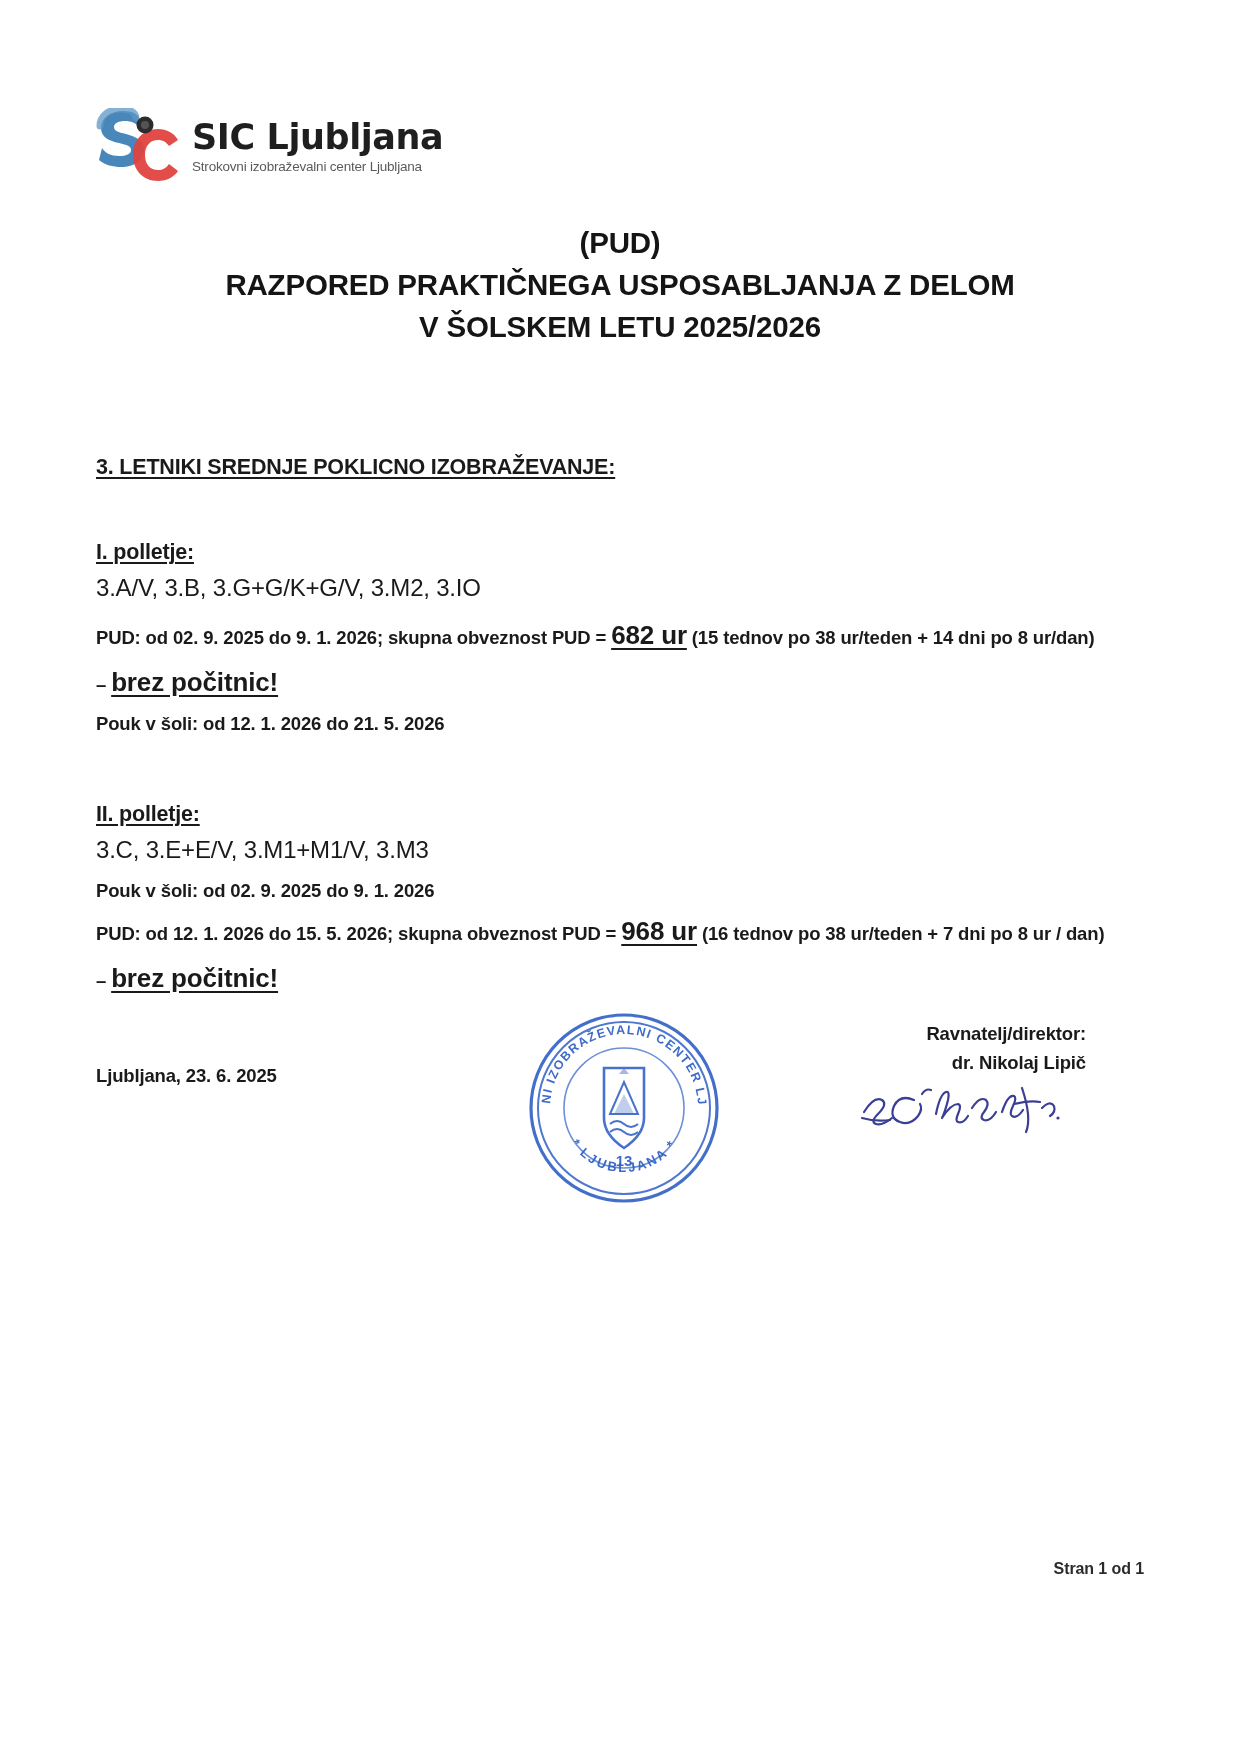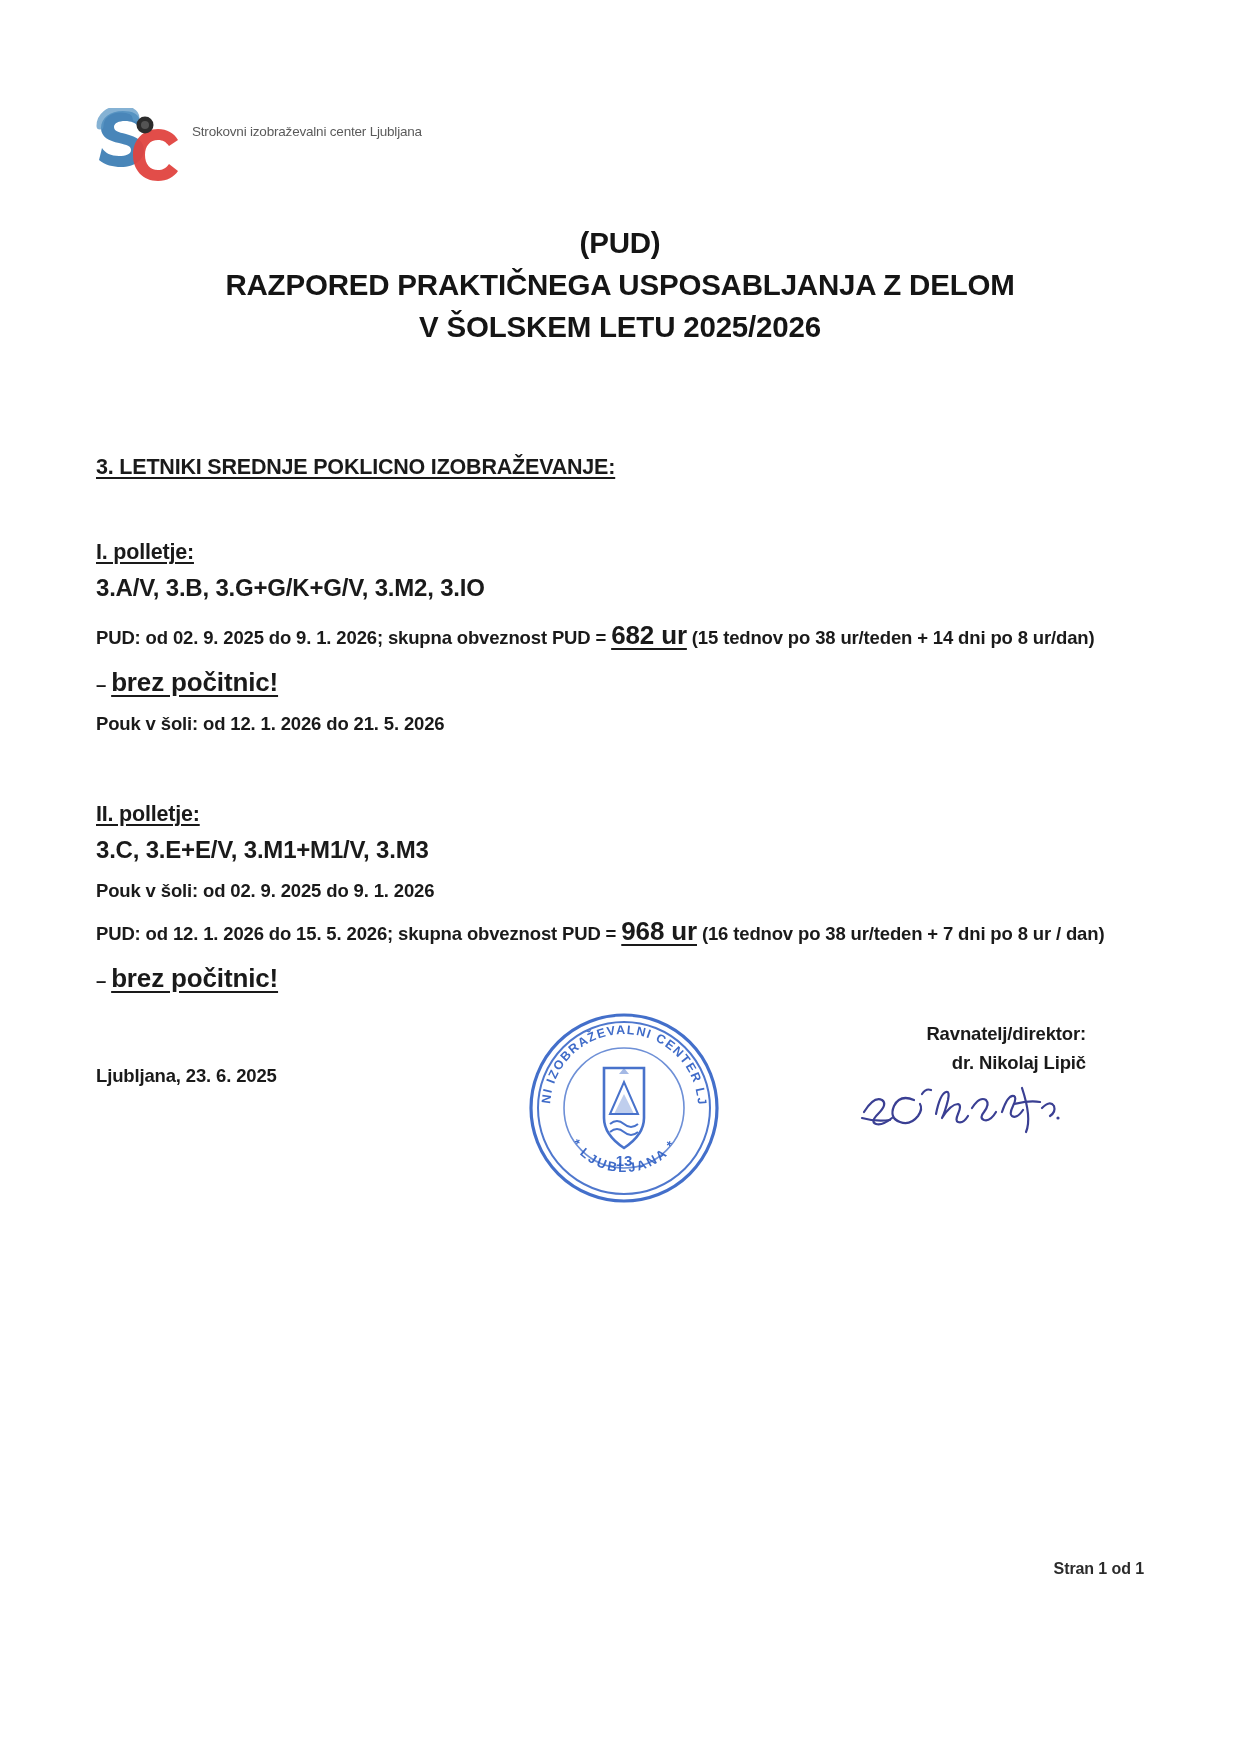--- a/index.html
+++ b/index.html
@@ -88,21 +88,21 @@
   }
   .term-head {
     font-size: 21.5px;
     font-weight: bold;
     text-decoration: underline;
     text-underline-offset: 3px;
     letter-spacing: -0.2px;
   }
   .classes {
     font-size: 24px;
-    font-weight: bold;
+    font-weight: normal;
     letter-spacing: -0.2px;
     margin-top: 9px;
     margin-bottom: 10px;
   }
   .para {
     font-size: 18.5px;
     font-weight: bold;
     line-height: 1.82;
     letter-spacing: -0.15px;
   }
@@ -193,20 +193,21 @@
         <path d="M82 32 C78 25 71 21 62 21 C47 21 37 32 37 47
                  C37 62 47 73 62 73 C71 73 78 69 82 63 L73 56
                  C70 60 67 62 62 62 C54 62 49 56 49 47
                  C49 38 54 32 62 32 C67 32 70 34 73 38 Z" fill="#e0433f" opacity="0.95"></path>
 
         <circle cx="49" cy="17" r="8.5" fill="#2c2c2c"></circle>
         <circle cx="49" cy="17" r="4" fill="#6f6f6f" opacity="0.6"></circle>
       </svg>
     </div>
     <div class="logo-words">
+      <div class="logo-title">SIC Ljubljana</div>
       <div class="logo-sub">Strokovni izobraževalni center Ljubljana</div>
     </div>
   </div>
 
   <div class="doc-title">
     <div>(PUD)</div>
     <div>RAZPORED PRAKTIČNEGA USPOSABLJANJA Z DELOM</div>
     <div>V ŠOLSKEM LETU 2025/2026</div>
   </div>
 

